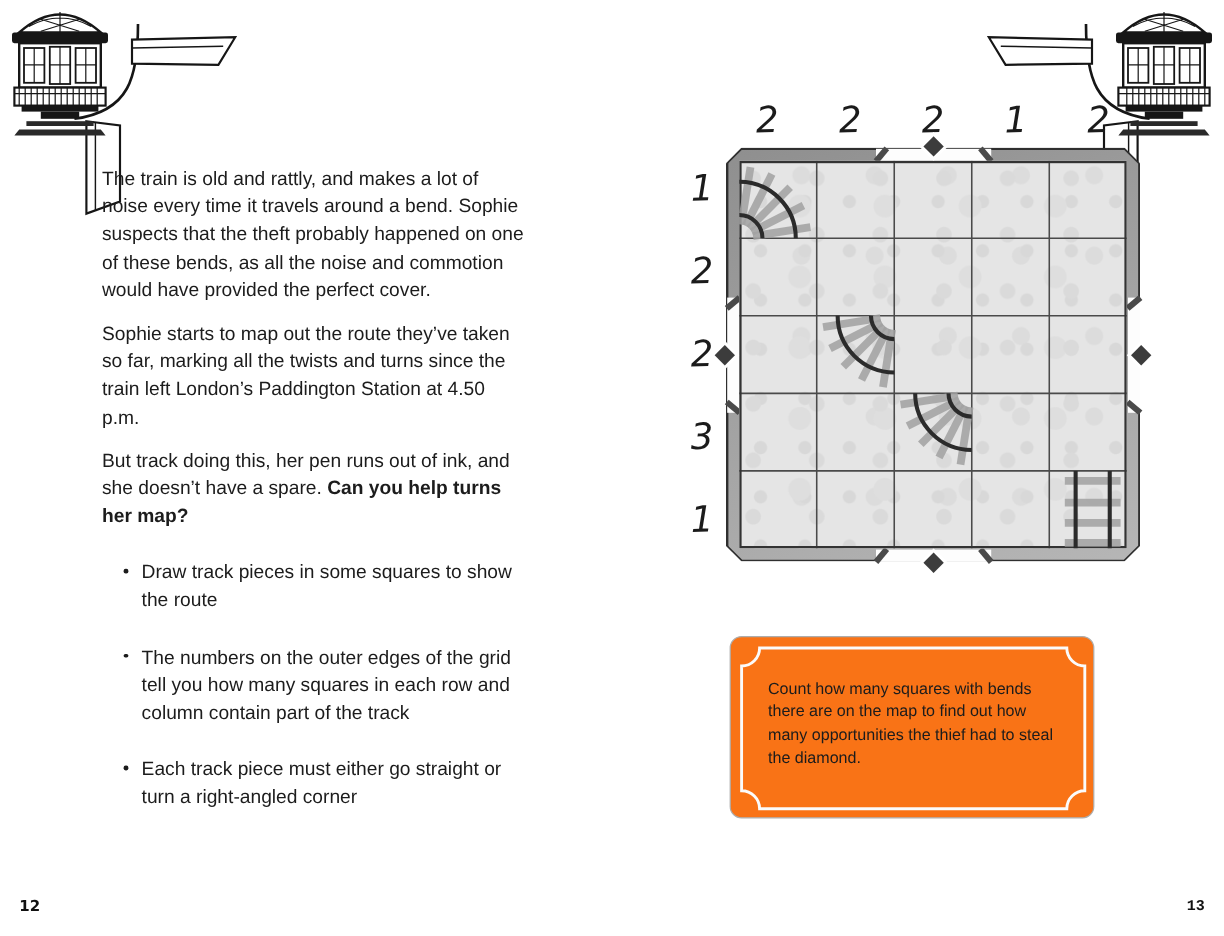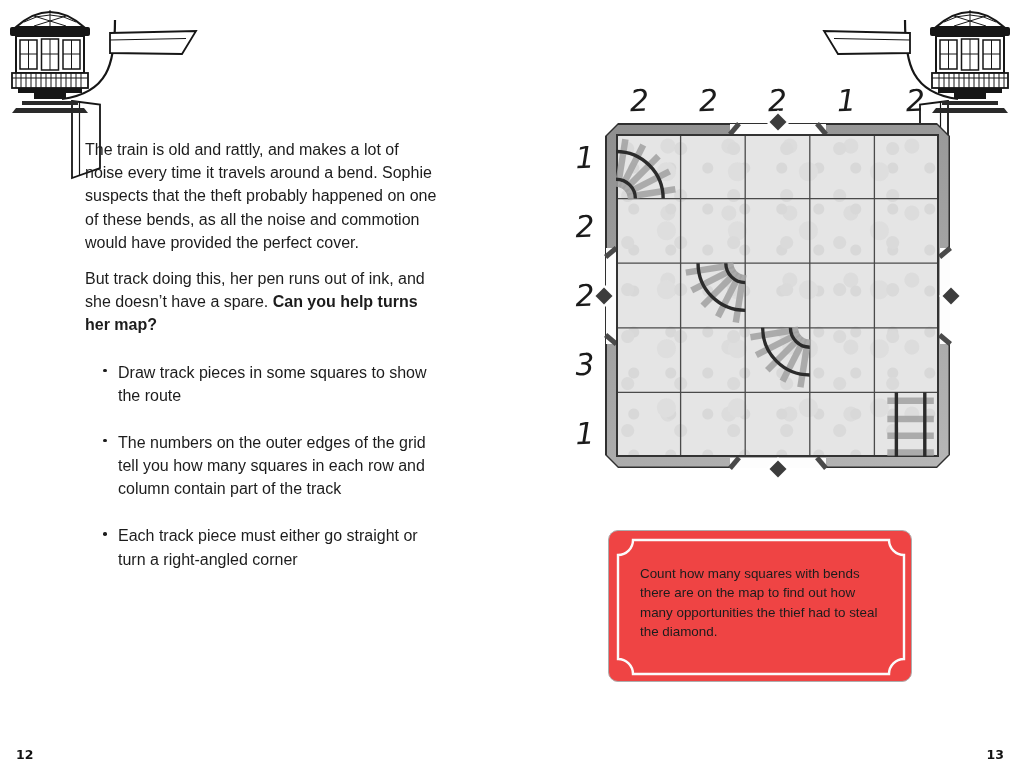--- a/index.html
+++ b/index.html
@@ -59,29 +59,29 @@
   .notch.h .slash.a{left:2px;} .notch.h .slash.b{right:2px;transform:rotate(-40deg);}
   .notch.v .slash.a{top:2px;transform:rotate(-40deg);} .notch.v .slash.b{bottom:2px;}
   .diamond{position:absolute;width:12px;height:12px;background:#3c3c3c;transform:rotate(45deg);
            box-shadow:0 0 0 2.5px #ffffff;}
   .diamond.top{left:166.5px;top:-7px;}
   .diamond.bottom{left:166.5px;top:340px;}
   .diamond.left{left:-7px;top:166.5px;}
   .diamond.right{left:340px;top:166.5px;}
 
   
-  .tipbox{position:absolute;left:608px;top:530px;width:304px;height:152px;background:#ef4444;
+  .tipbox{position:absolute;left:608px;top:530px;width:304px;height:152px;background:#f97316;
           border:1px solid #adadad;border-radius:10px;box-sizing:border-box;}
   .tipbox svg{position:absolute;inset:0;}
   .tip-text{position:absolute;left:31px;top:33px;width:242px;font-size:13.4px;line-height:1.45;
             color:#1c1c1c;}
 
   .page-num{position:absolute;bottom:18px;font-family:"DejaVu Sans",sans-serif;
             font-size:12.5px;font-weight:700;color:#111;}
-  .page-num.l{left:16px;} .page-num.r{right:16px;}
+  .page-num.l{left:16px;} .page-num.r{right:16px;font-family:Liberation Mono, monospace;}
 </style>
 </head>
 <body>
 
 <div class="spread">
 
   <div class="ornament left">
     <svg viewBox="0 0 235 190" width="235" height="190">
       <path d="M115,20 C115,64 108,93 62,99" fill="none" stroke="#161616" stroke-width="2.2"></path>
       <polygon points="110,33 196,31 182,54 110,53" fill="#ffffff" stroke="#161616" stroke-width="1.8"></polygon>
@@ -133,20 +133,21 @@
         <rect x="24" y="87" width="32" height="6" fill="#161616"></rect>
         <rect x="12" y="95" width="56" height="4" fill="#2a2a2a"></rect>
         <polygon points="6,102 74,102 78,107 2,107" fill="#2a2a2a"></polygon>
       </g>
     </svg>
   </div>
 
 
   <div class="copy">
     <p>The train is old and rattly, and makes a lot of noise every time it travels around a bend. Sophie suspects that the theft probably happened on one of these bends, as all the noise and commotion would have provided the perfect cover.</p>
+    <p>Sophie starts to map out the route they’ve taken so far, marking all the twists and turns since the train left London’s Paddington Station at 4.50 p.m.</p>
     <p><span>But track doing this, her pen runs out of ink, and she doesn’t have a spare.</span> <b>Can you help turns her map?</b></p>
     <div class="bullets">
       <div class="bullet-item"><span class="bullet-dot"></span><span>Draw track pieces in some squares to show the route</span></div>
       <div class="bullet-item"><span class="bullet-dot"></span><span>The numbers on the outer edges of the grid tell you how many squares in each row and column contain part of the track</span></div>
       <div class="bullet-item"><span class="bullet-dot"></span><span>Each track piece must either go straight or turn a right-angled corner</span></div>
     </div>
   </div>
 
   <div class="col-clues" id="col-clues">
       <div class="clue">2</div>

